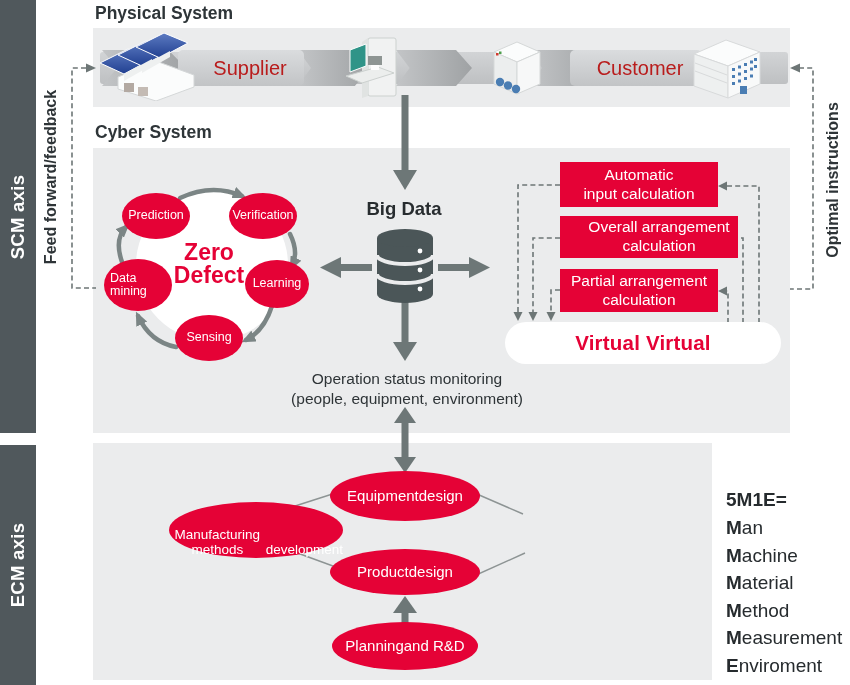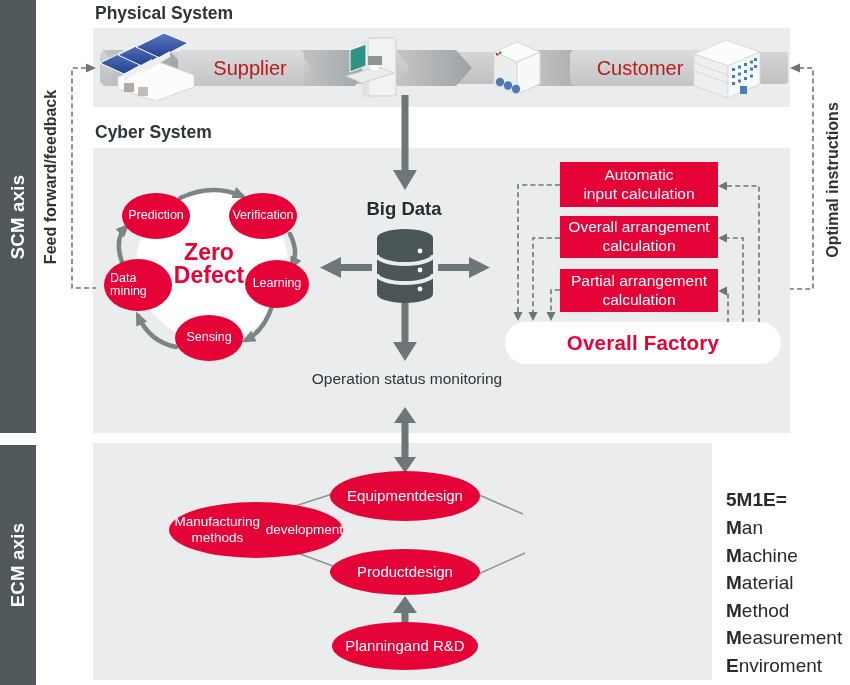--- a/index.html
+++ b/index.html
@@ -74,37 +74,37 @@
 
   
   .bigdata-label{position:absolute;left:404px;top:209px;transform:translate(-50%,-50%);z-index:3;
                  font-size:18.5px;font-weight:600;color:#272c2f;white-space:nowrap;}
 
   
   .calc-box{position:absolute;left:560px;width:158px;background:var(--accent_red,#e50236);z-index:3;
             display:flex;flex-direction:column;align-items:center;justify-content:center;
             color:#fff;font-size:15.5px;font-weight:500;line-height:1.22;text-align:center;}
   .calc1{top:162px;height:45px;}
-  .calc2{top:216px;height:42px;}
+  .calc2{top:216px;height:42px;padding-left:20px;}
   .calc3{top:269px;height:43px;}
 
   .vf-pill{position:absolute;left:505px;top:322px;width:276px;height:42px;border-radius:21px;
            background:#fff;z-index:3;display:flex;align-items:center;justify-content:center;}
   .vf-text{color:var(--accent_red,#e50236);font-size:20.5px;font-weight:bold;letter-spacing:.2px;}
 
   .monitoring{position:absolute;left:407px;top:369px;transform:translateX(-50%);z-index:3;
               font-size:15.5px;font-weight:500;line-height:19.5px;color:#2e3437;text-align:center;
               white-space:nowrap;}
 
   
   .ecm-node{position:absolute;z-index:3;border-radius:50%;background:var(--accent_red,#e50236);
             display:flex;flex-direction:row;align-items:center;justify-content:center;
             color:#fff;font-weight:500;text-align:center;line-height:1.15;font-size:15px;}
   .ecm-equipment{left:330px;top:471px;width:150px;height:50px;}
-  .ecm-manufacturing{left:169px;top:502px;width:174px;height:56px;font-size:13.5px;}
+  .ecm-manufacturing{left:169px;top:502px;width:174px;height:56px;font-size:13.5px;align-items:flex-end;}
   .ecm-lineplanning{left:478px;top:509px;width:152px;height:48px;}
   .ecm-product{left:330px;top:549px;width:150px;height:46px;}
   .ecm-planning{left:332px;top:622px;width:146px;height:48px;}
 
   
   .legend{position:absolute;left:726px;top:486px;z-index:3;color:#262b2e;font-size:19px;}
   .legend .title{font-weight:bold;line-height:28px;}
   .legend .item{line-height:27.6px;}
   .legend .b{font-weight:bold;}
 </style>
@@ -291,25 +291,26 @@
   <div class="calc-box calc2">
     <div>Overall arrangement</div>
       <div>calculation</div>
   </div>
   <div class="calc-box calc3">
     <div>Partial arrangement</div>
       <div>calculation</div>
   </div>
 
   <div class="vf-pill">
-    <span class="vf-text">Overall Factory</span>
+    <span class="vf-text">Virtual Virtual</span>
   </div>
 
   <div class="monitoring">
     <div>Operation status monitoring</div>
+    <div>(people, equipment, environment)</div>
   </div>
 
   <div class="ecm-node ecm-equipment">
     <div>Equipment</div>
       <div>design</div>
   </div>
   <div class="ecm-node ecm-manufacturing">
     <div>Manufacturing methods</div>
       <div>development</div>
   </div>

